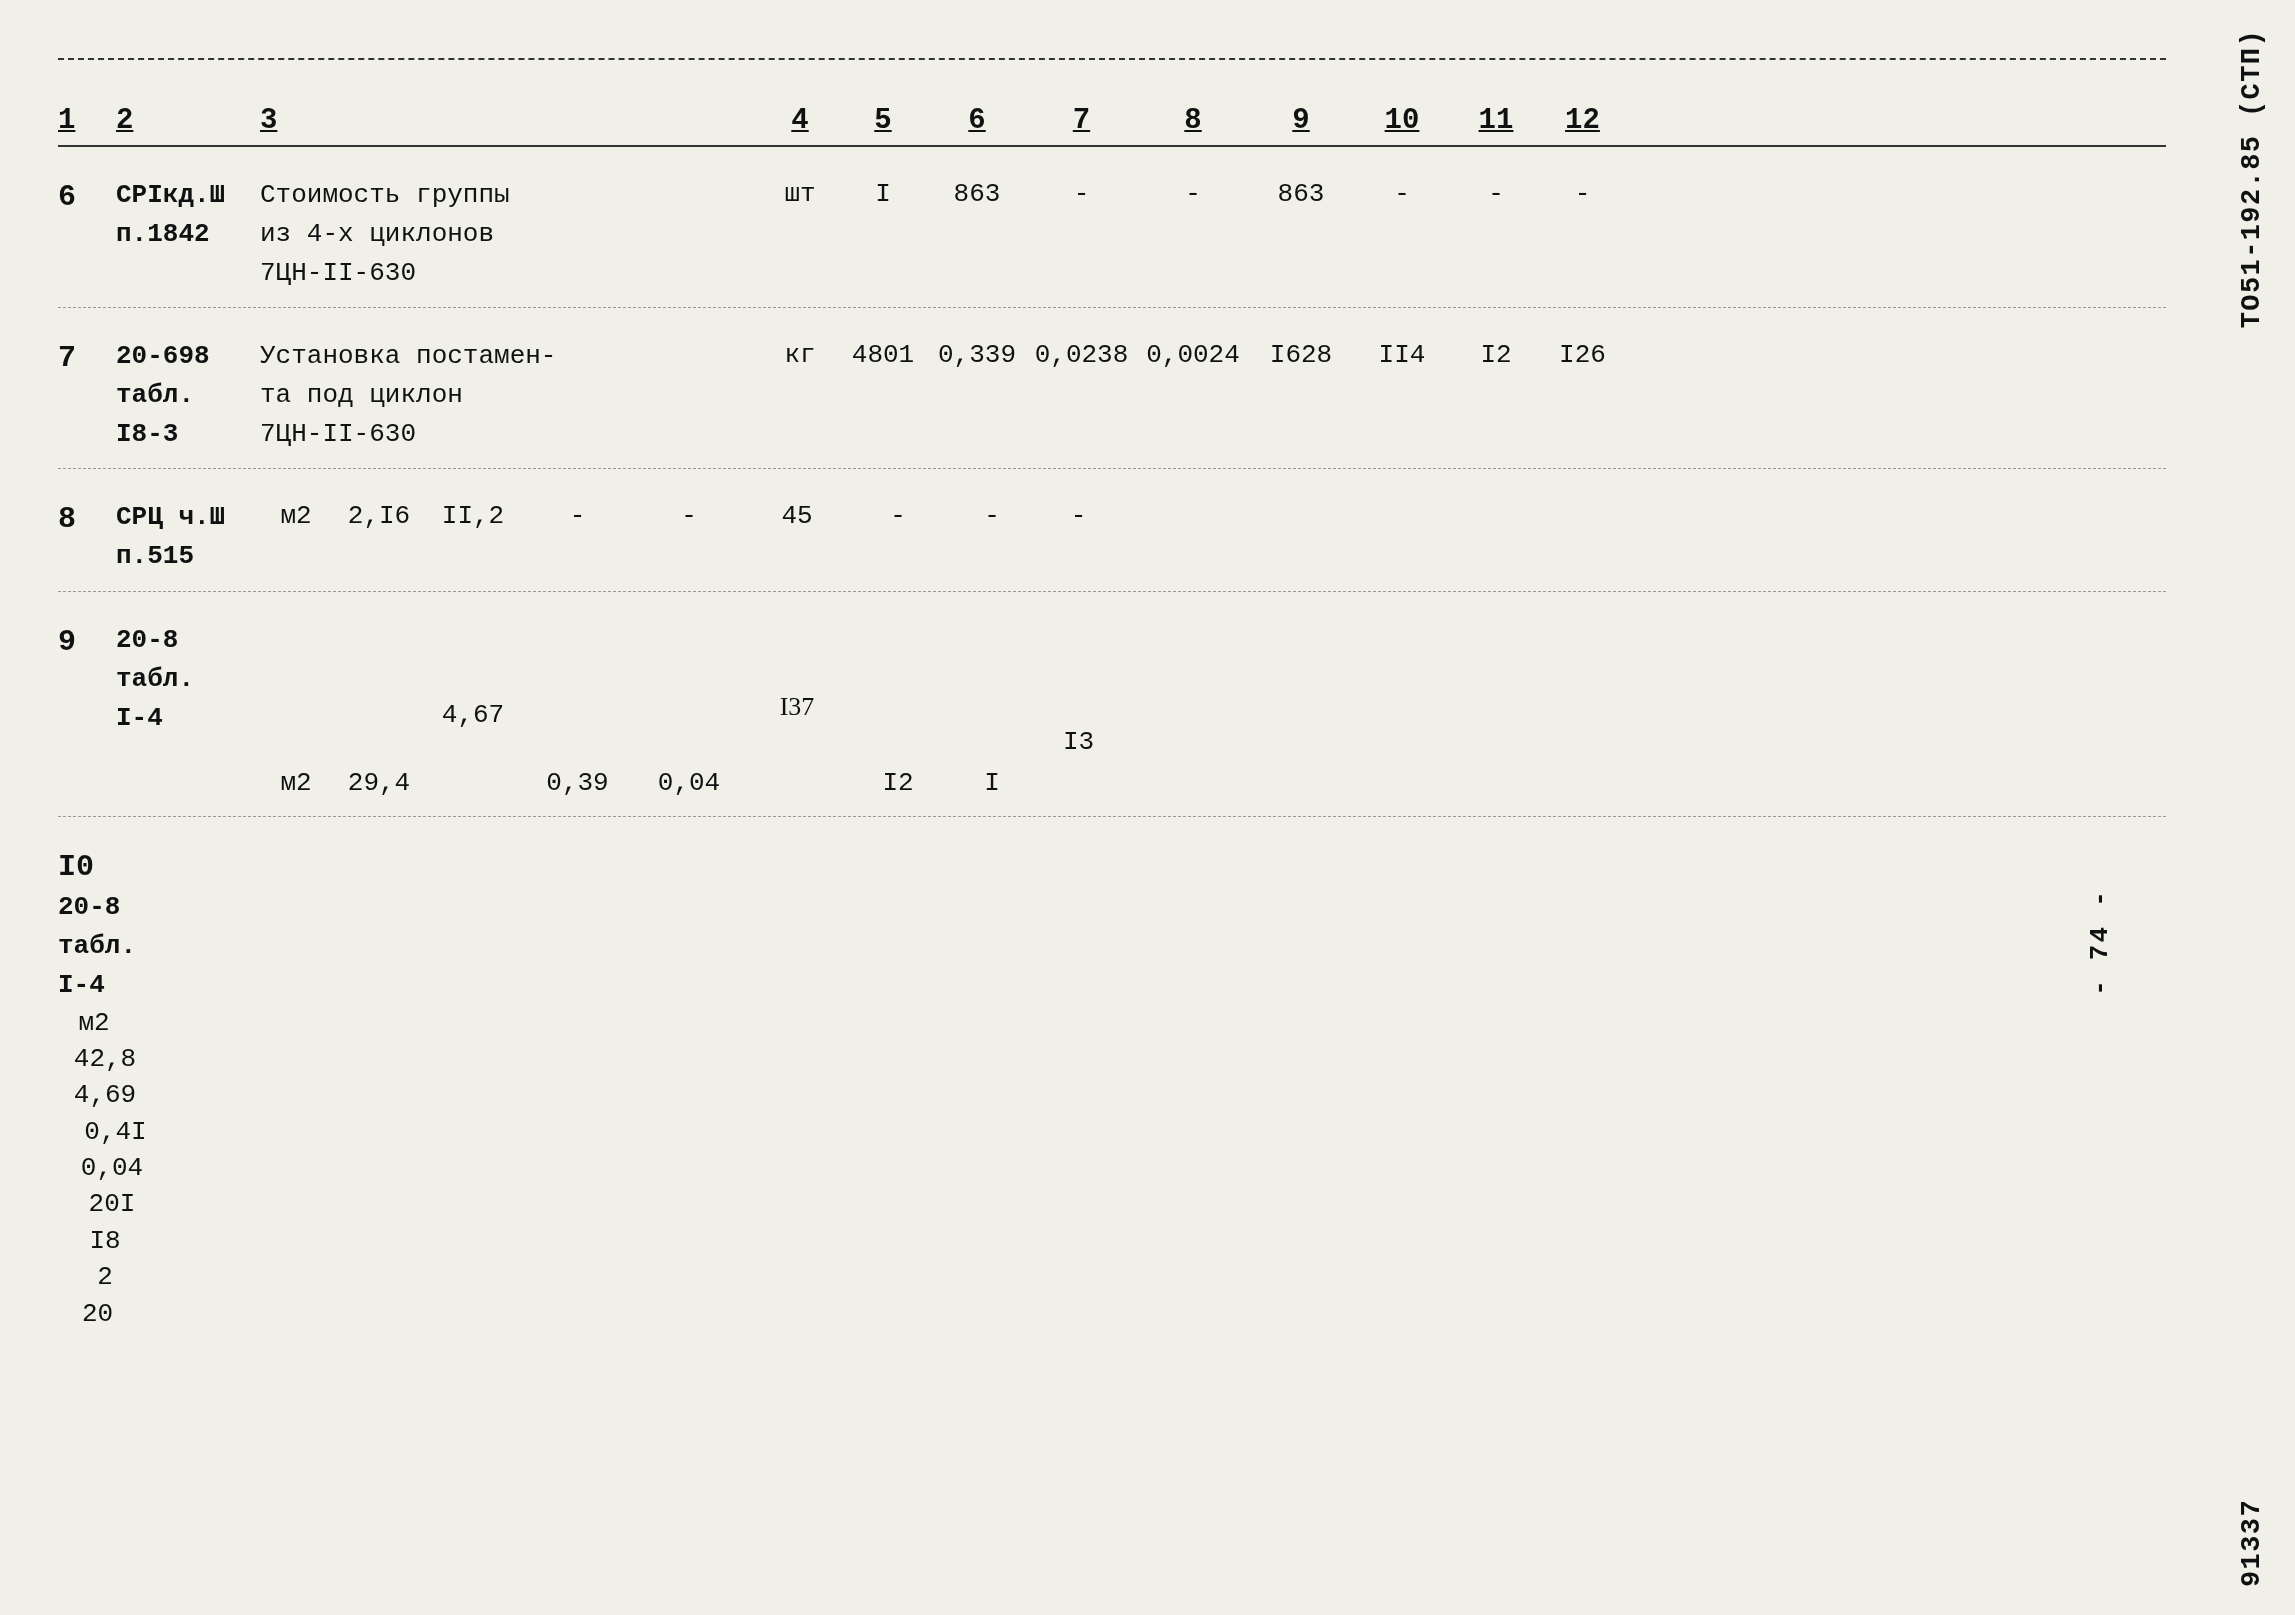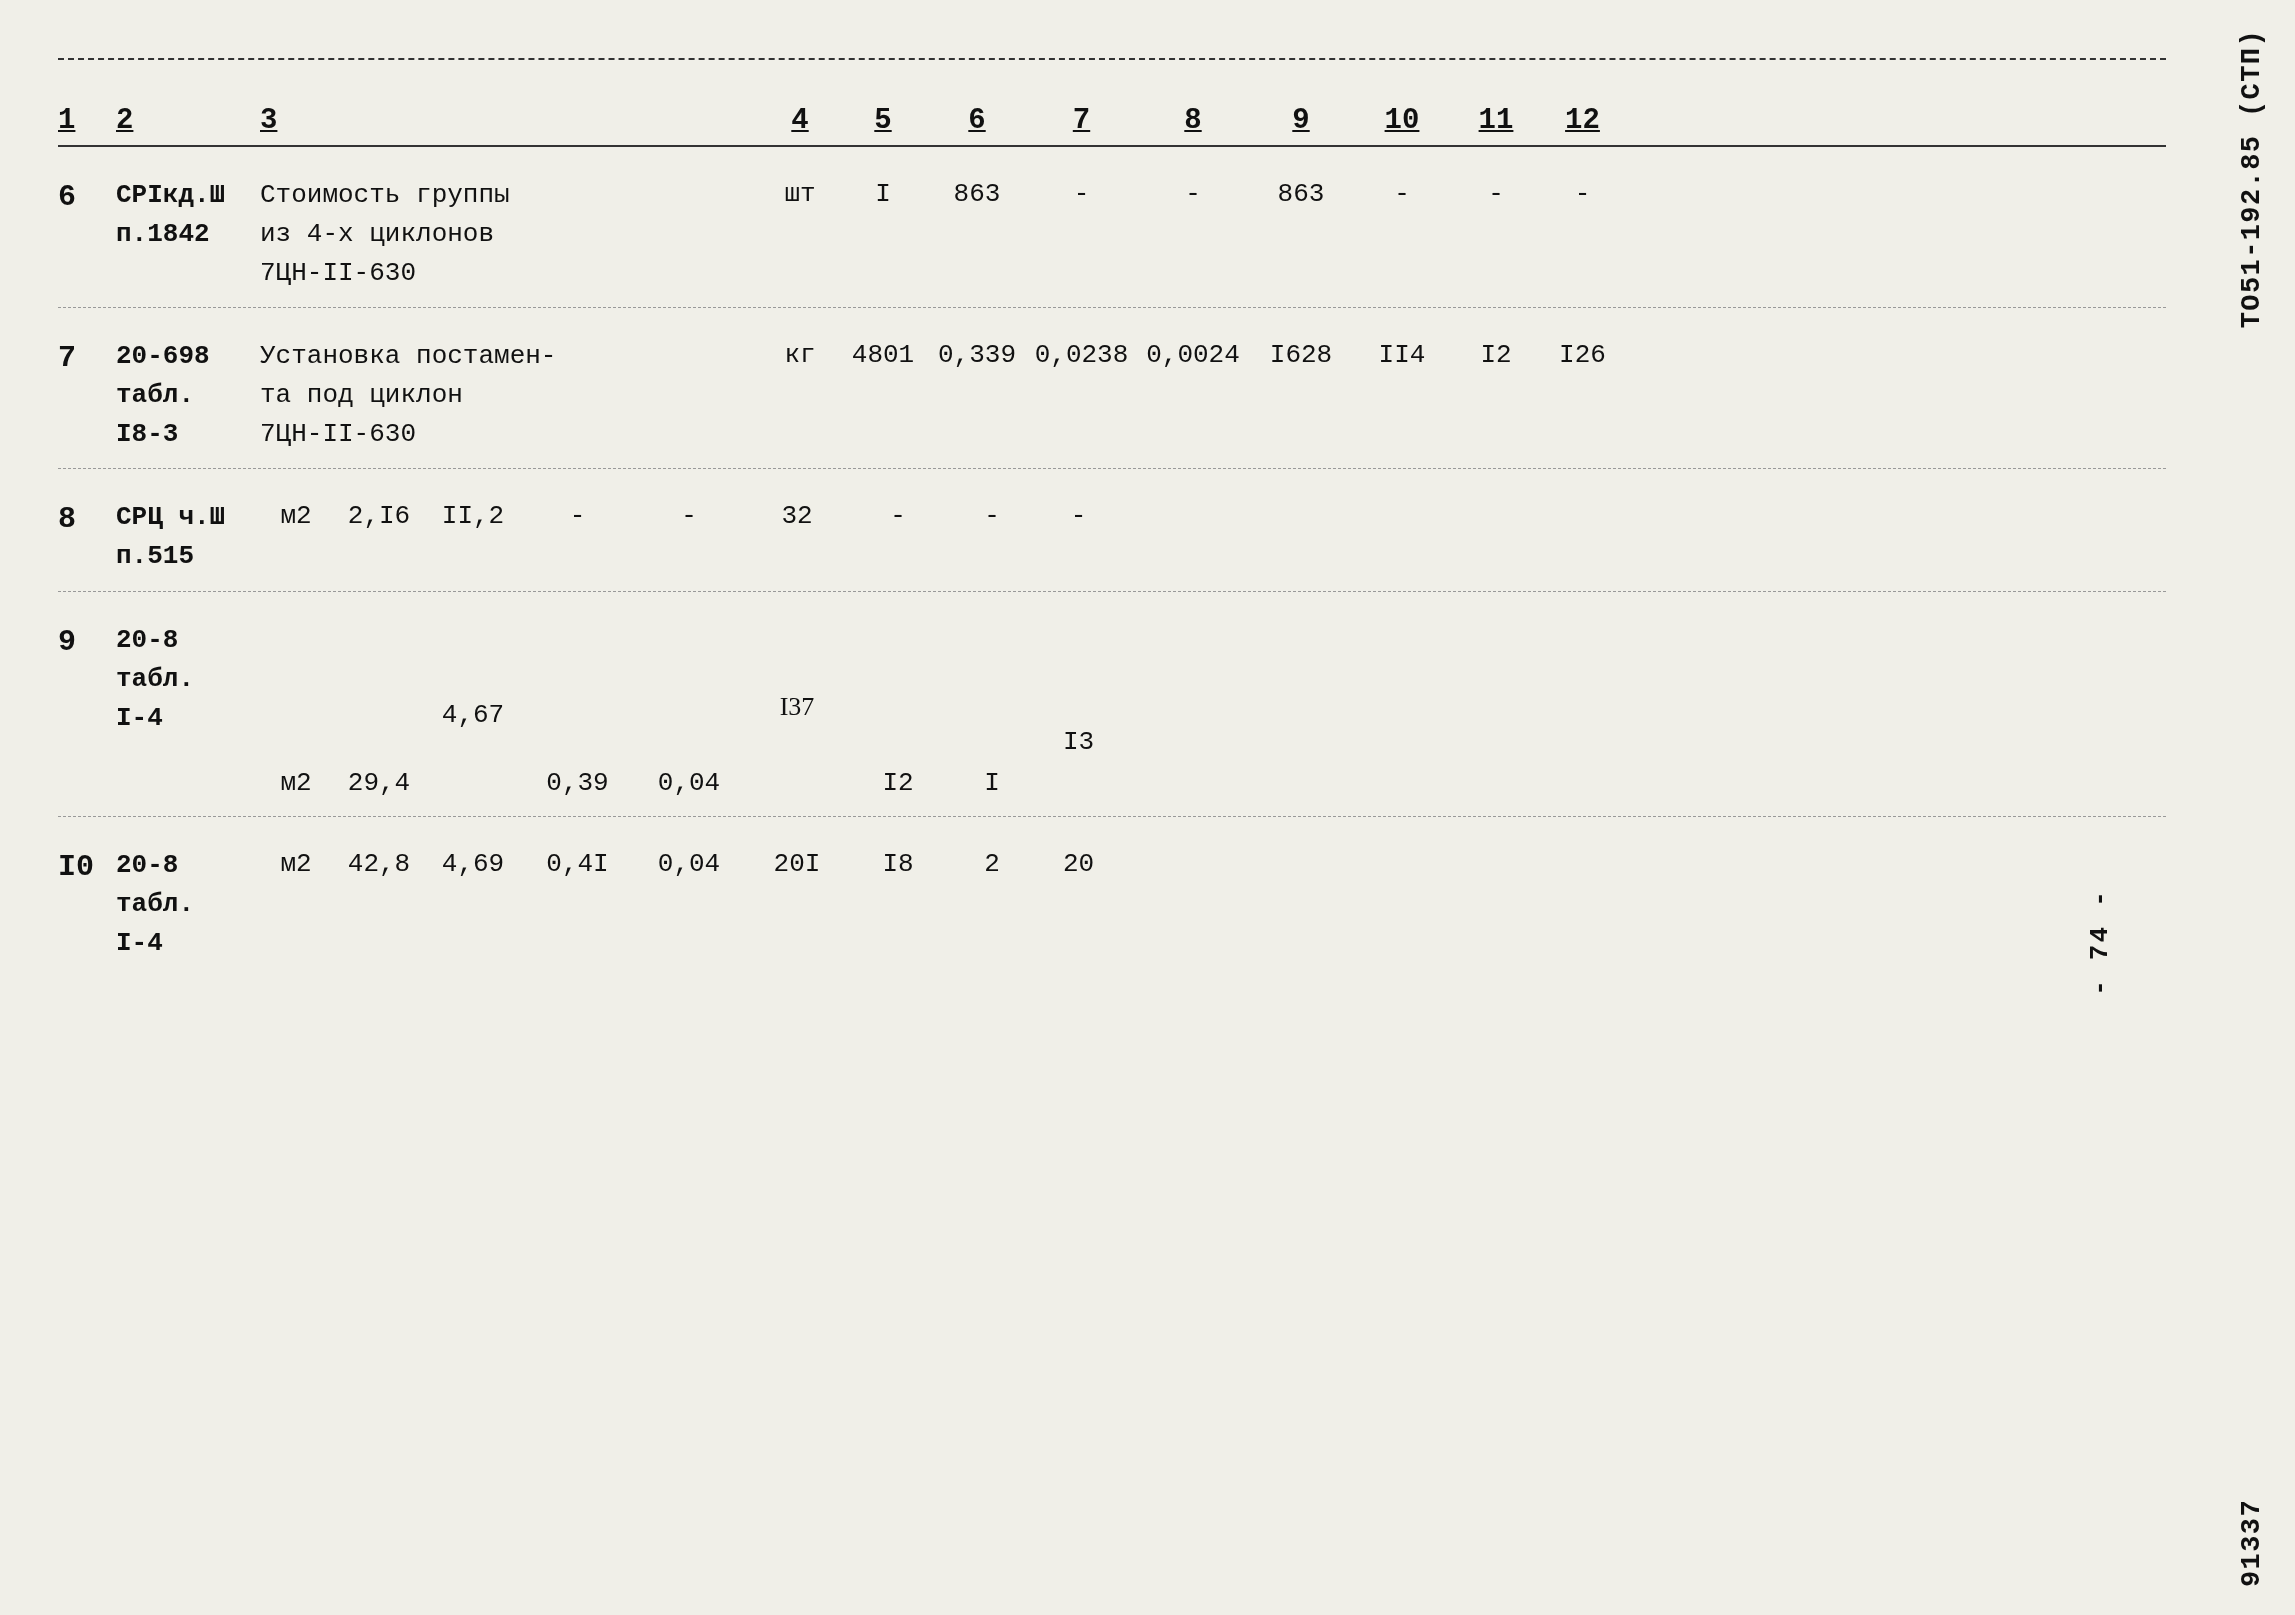--- a/index.html
+++ b/index.html
@@ -90,20 +90,21 @@
 
     .data-row {
       display: flex;
       align-items: flex-start;
       padding: 29px 0 14.4px 0;
       border-bottom: 0.7px dashed #999;
     }
 
     .data-row:last-child {
       border-bottom: none;
+      flex-direction: column;
     }
 
     .cell {
       color: #111;
       line-height: 1.4;
     }
 
     .cell-num { width: 58px; font-size: 30px; font-weight: bold; }
     .cell-ref { width: 144px; font-size: 26px; font-weight: bold; line-height: 1.5; }
     .cell-desc { width: 504px; font-size: 26px; line-height: 1.5; }
@@ -199,21 +200,21 @@
       </div>
 
       <div class="data-row">
         <div class="cell cell-num bold-text">8</div>
         <div class="cell cell-ref bold-text">СРЦ ч.Ш<br>п.515</div>
         <div class="cell cell-unit">м2</div>
         <div class="cell cell-4">2,I6</div>
         <div class="cell cell-5">II,2</div>
         <div class="cell cell-6">-</div>
         <div class="cell cell-7">-</div>
-        <div class="cell cell-8">32</div>
+        <div class="cell cell-8">45</div>
         <div class="cell cell-9">-</div>
         <div class="cell cell-10">-</div>
         <div class="cell cell-11">-</div>
       </div>
 
       <div class="data-row">
         <div class="cell cell-num bold-text">9</div>
         <div class="cell cell-ref bold-text">20-8<br>табл.<br>I-4</div>
         <div class="cell cell-unit" style="margin-top:144px;">м2</div>
         <div class="cell cell-4" style="margin-top:144px;font-family:Liberation Mono, monospace;">29,4</div>

